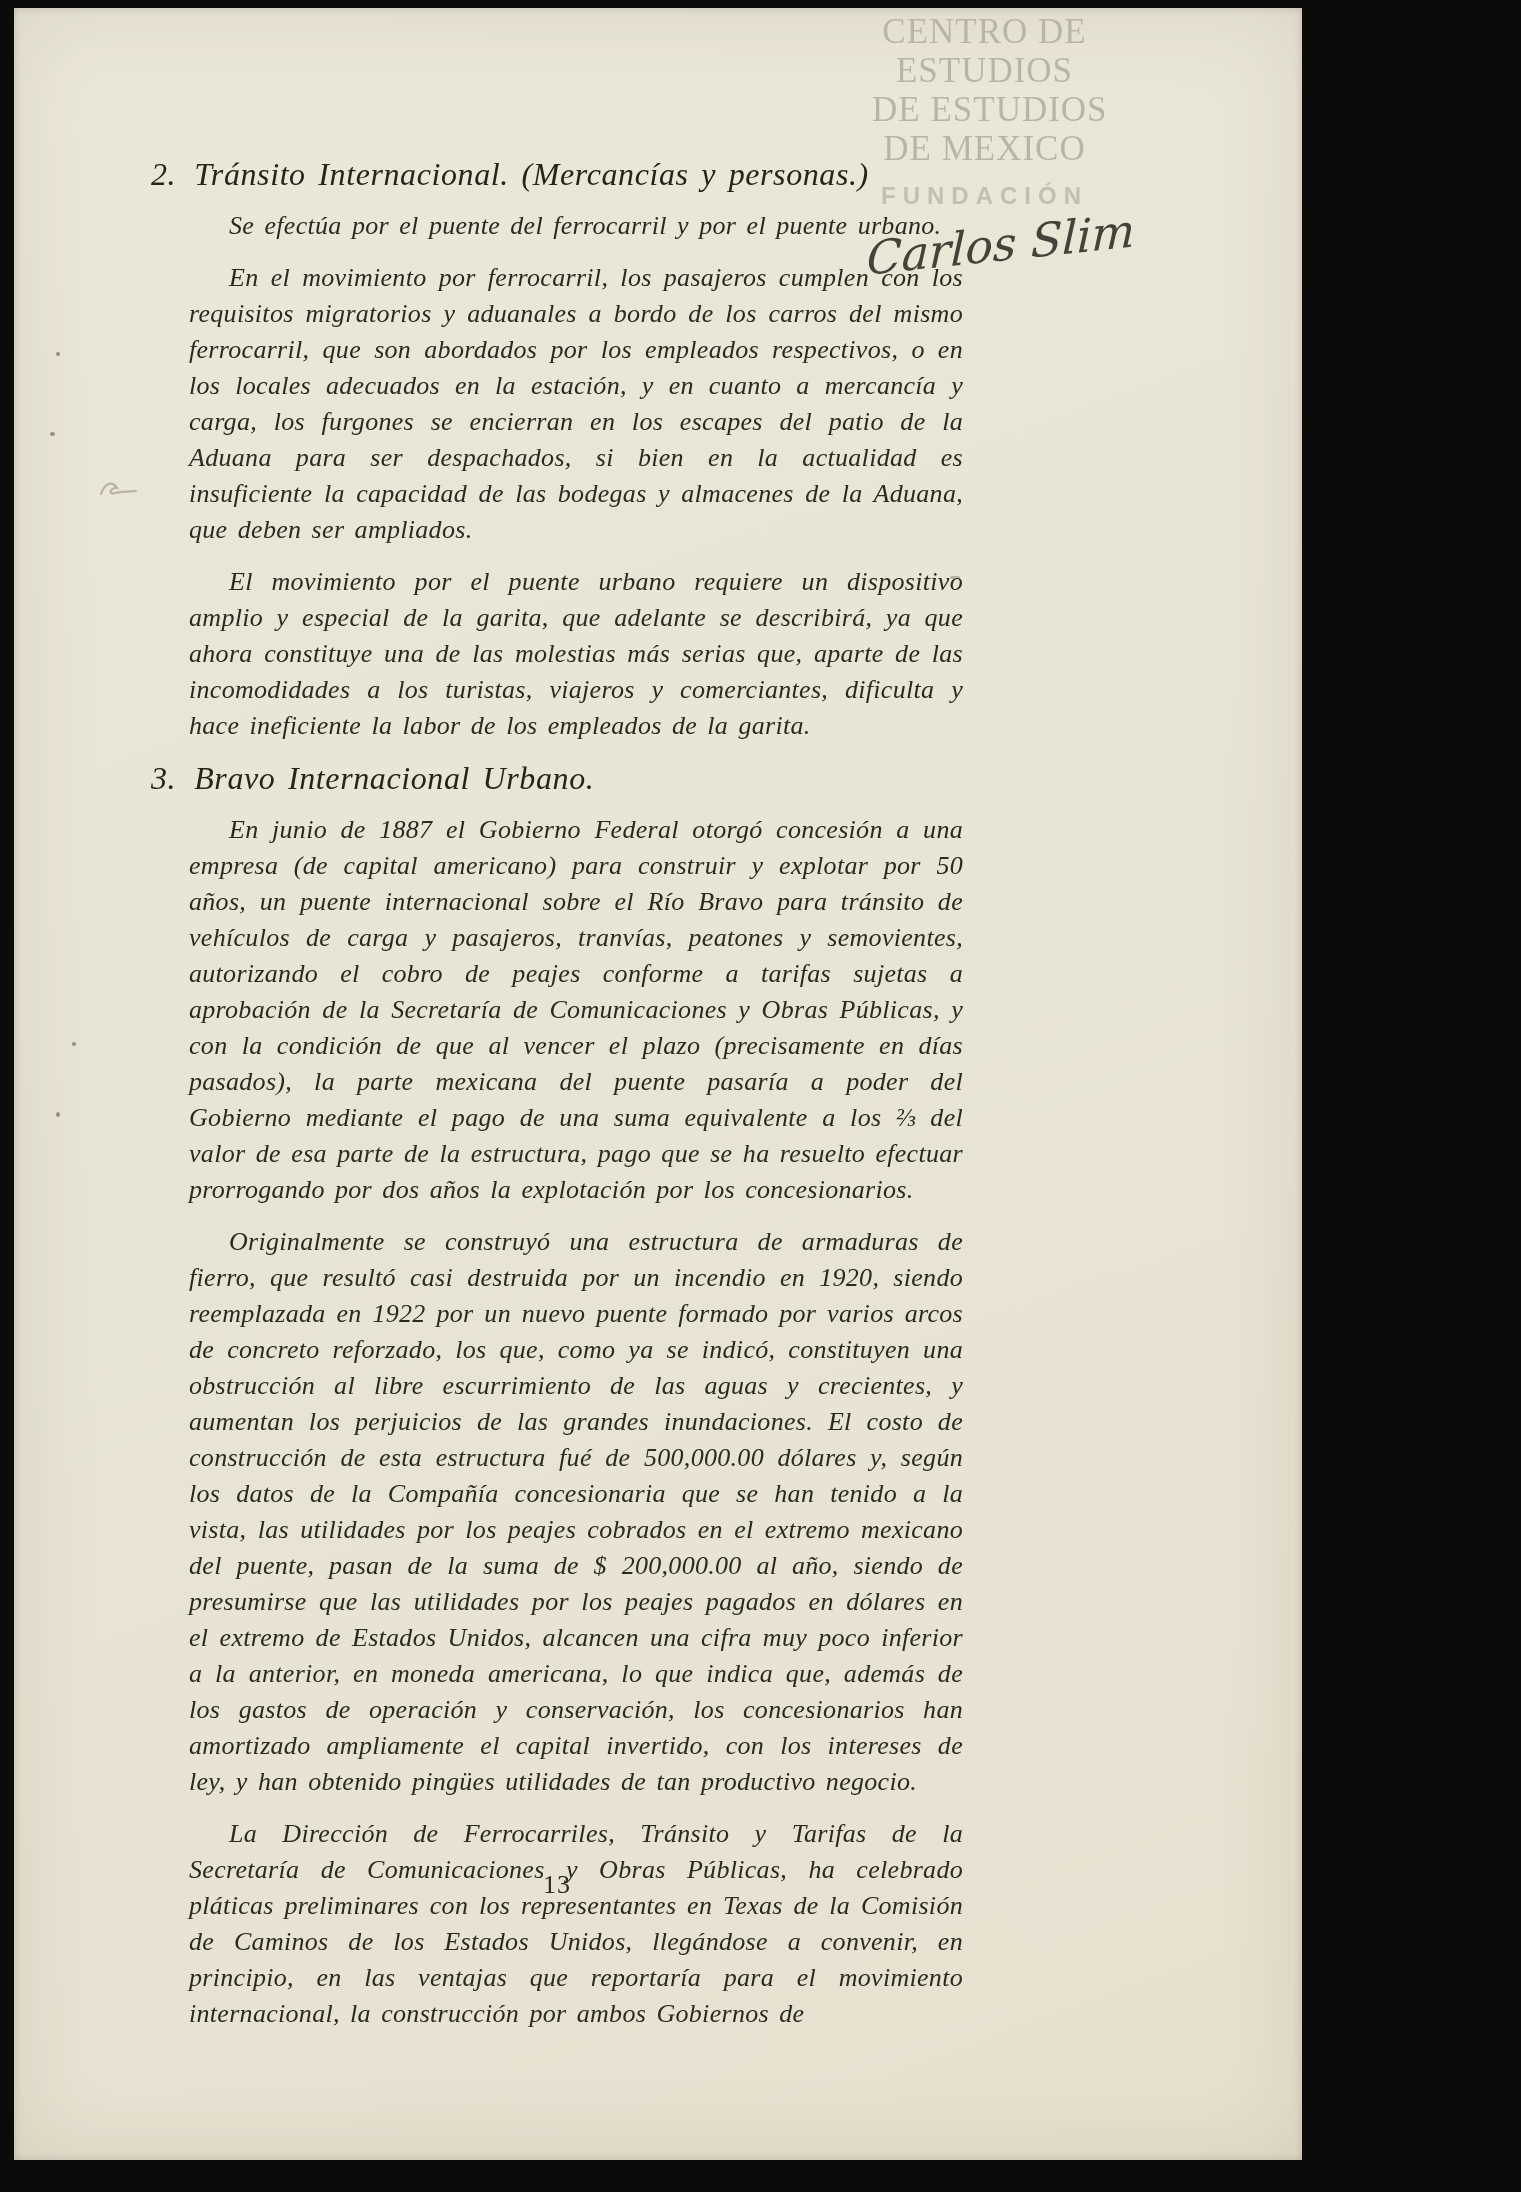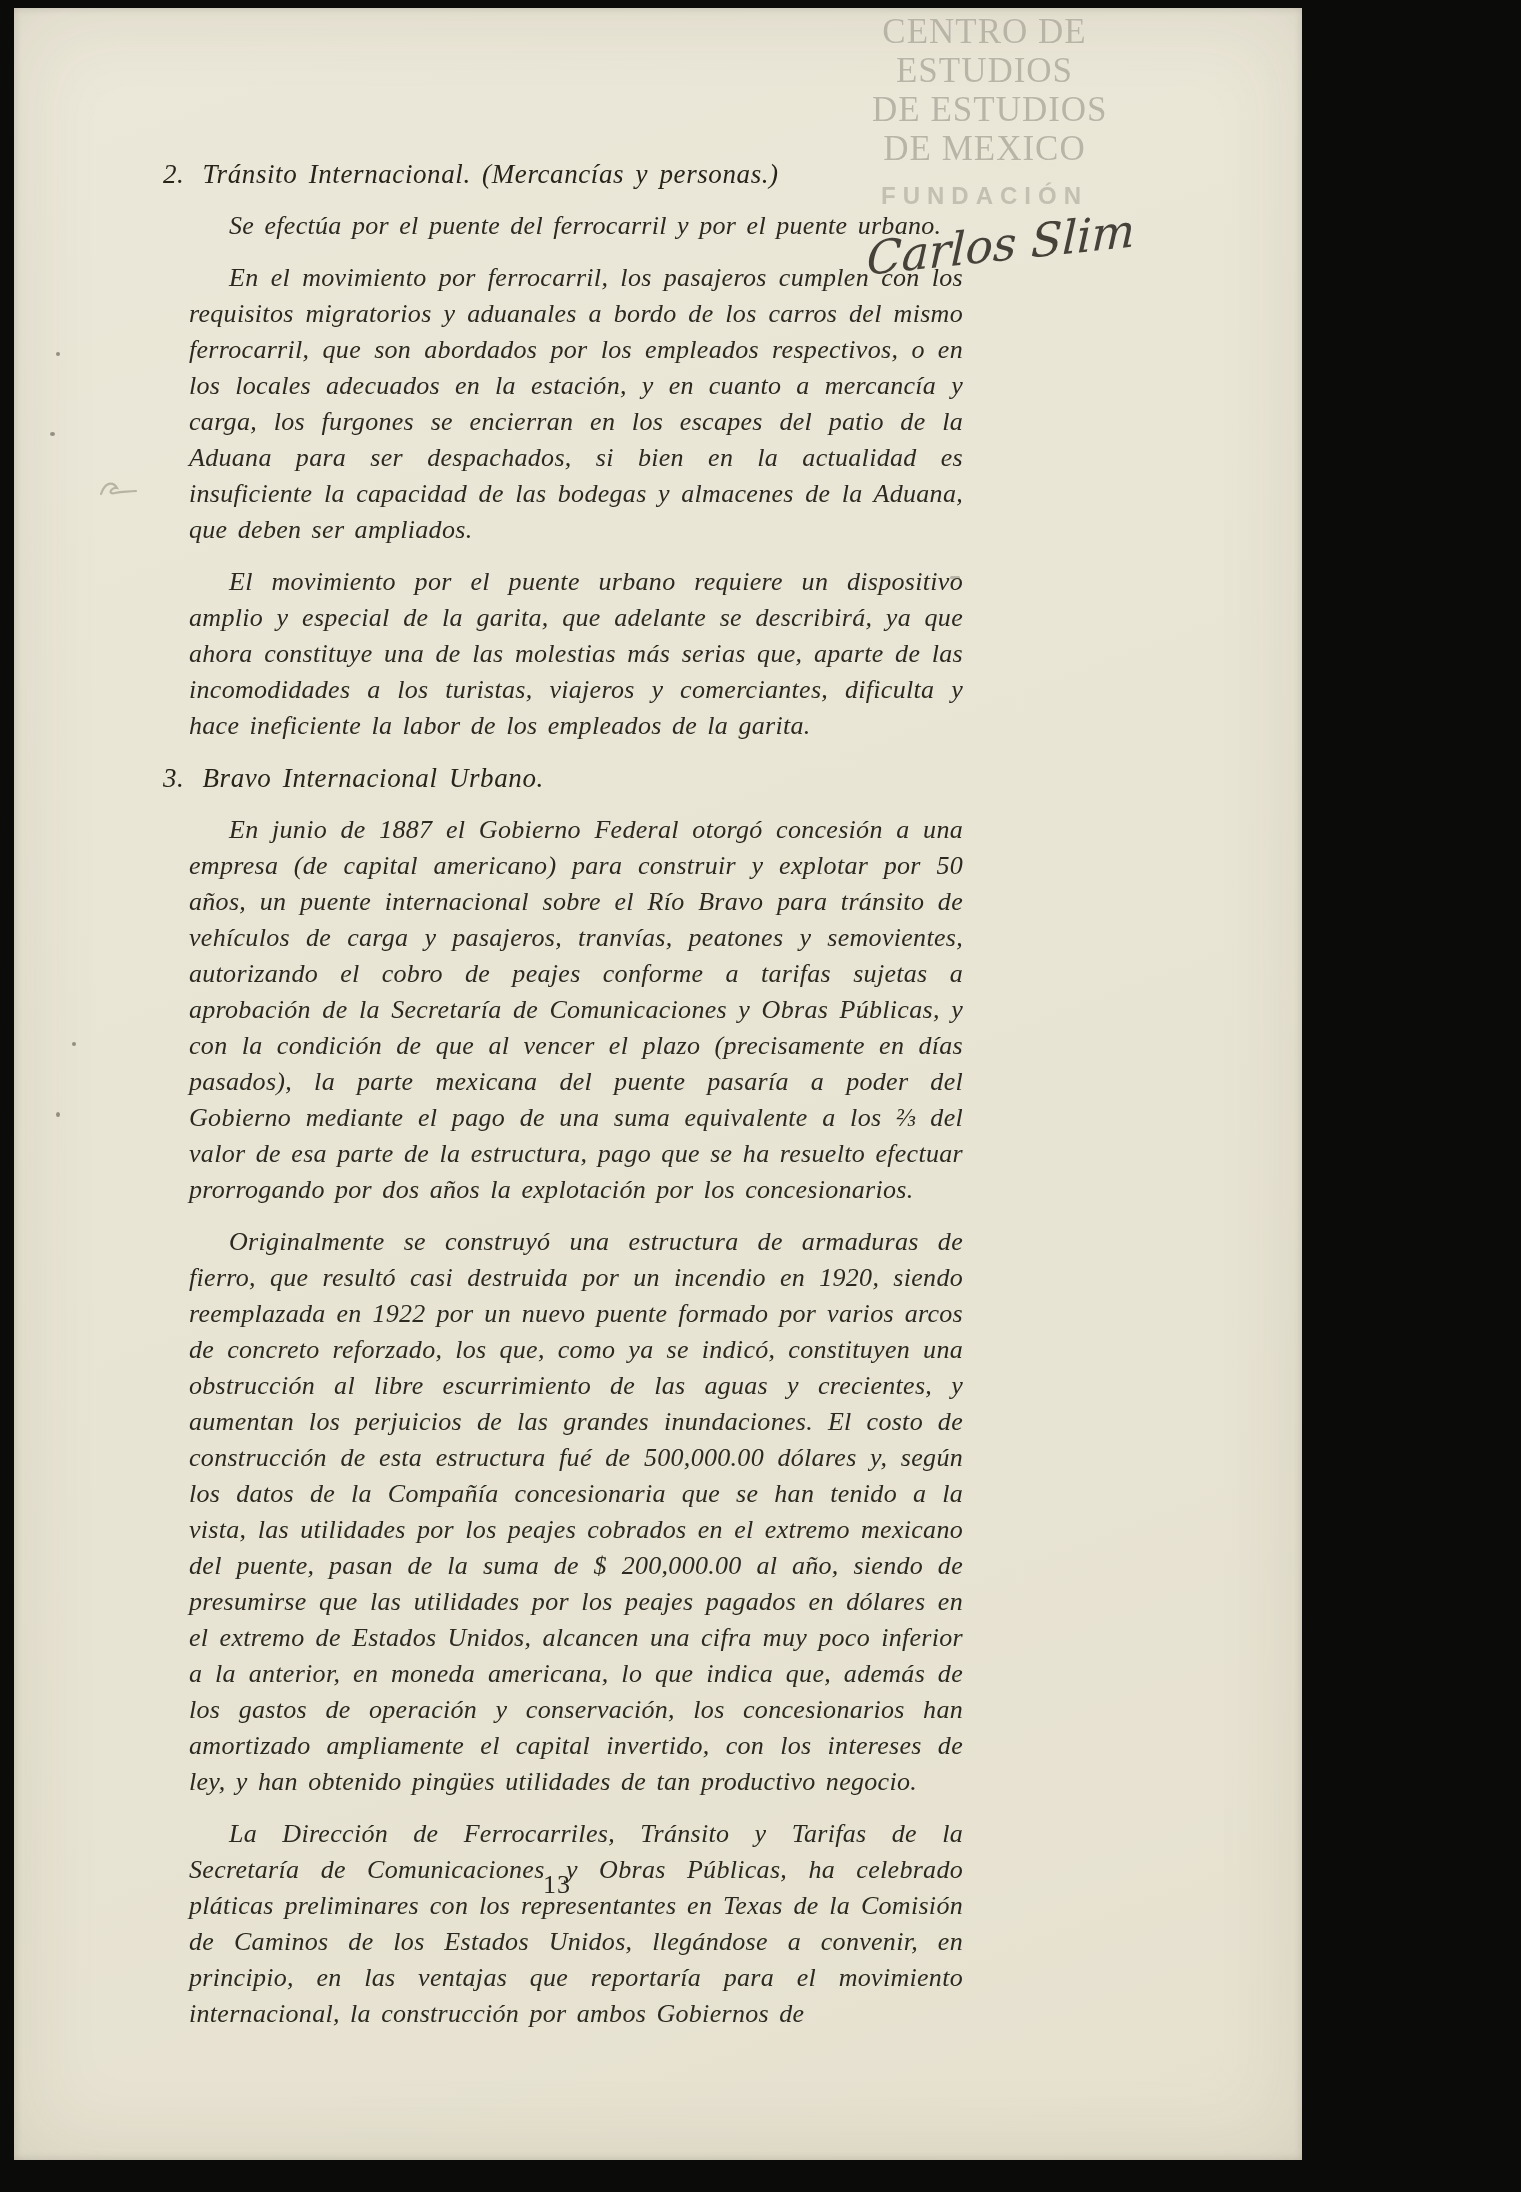--- a/index.html
+++ b/index.html
@@ -67,26 +67,26 @@
   
   .content {
     position: absolute;
     left: 137px;
     top: 148px;
     width: 812px;
     color: #2a2820;
   }
   .section-heading {
     font-style: italic;
-    font-size: 27px;
+    font-size: 32px;
     line-height: 36px;
     letter-spacing: 0.6px;
     word-spacing: 4px;
     color: #27241a;
-    margin: 0 0 16px 12px;
+    margin: 0 0 16px 0;
     white-space: nowrap;
   }
   .section-heading .h-num {
     display: inline-block;
     margin-right: 18px;
   }
   .section + .section { margin-top: 14px; }
   .content p {
     font-size: 26px;
     line-height: 36px;

